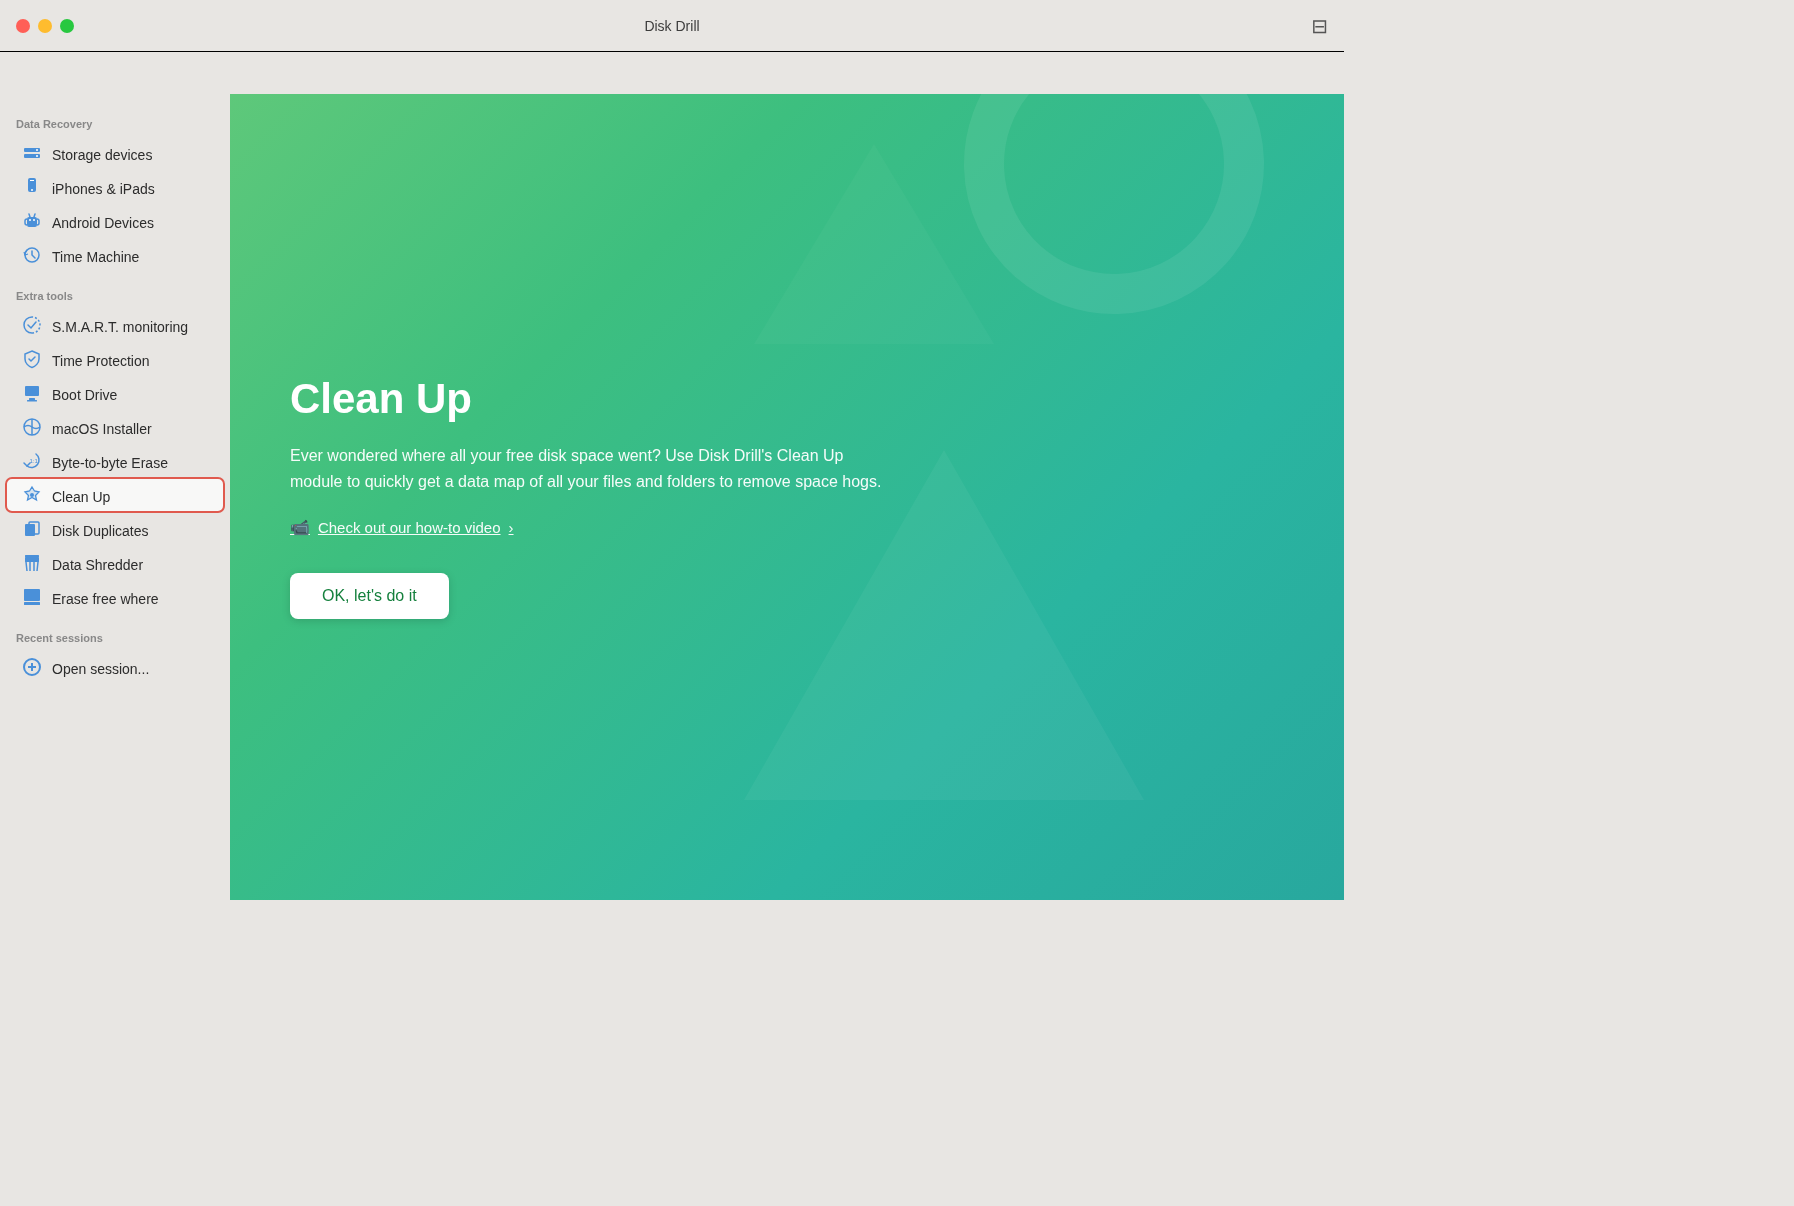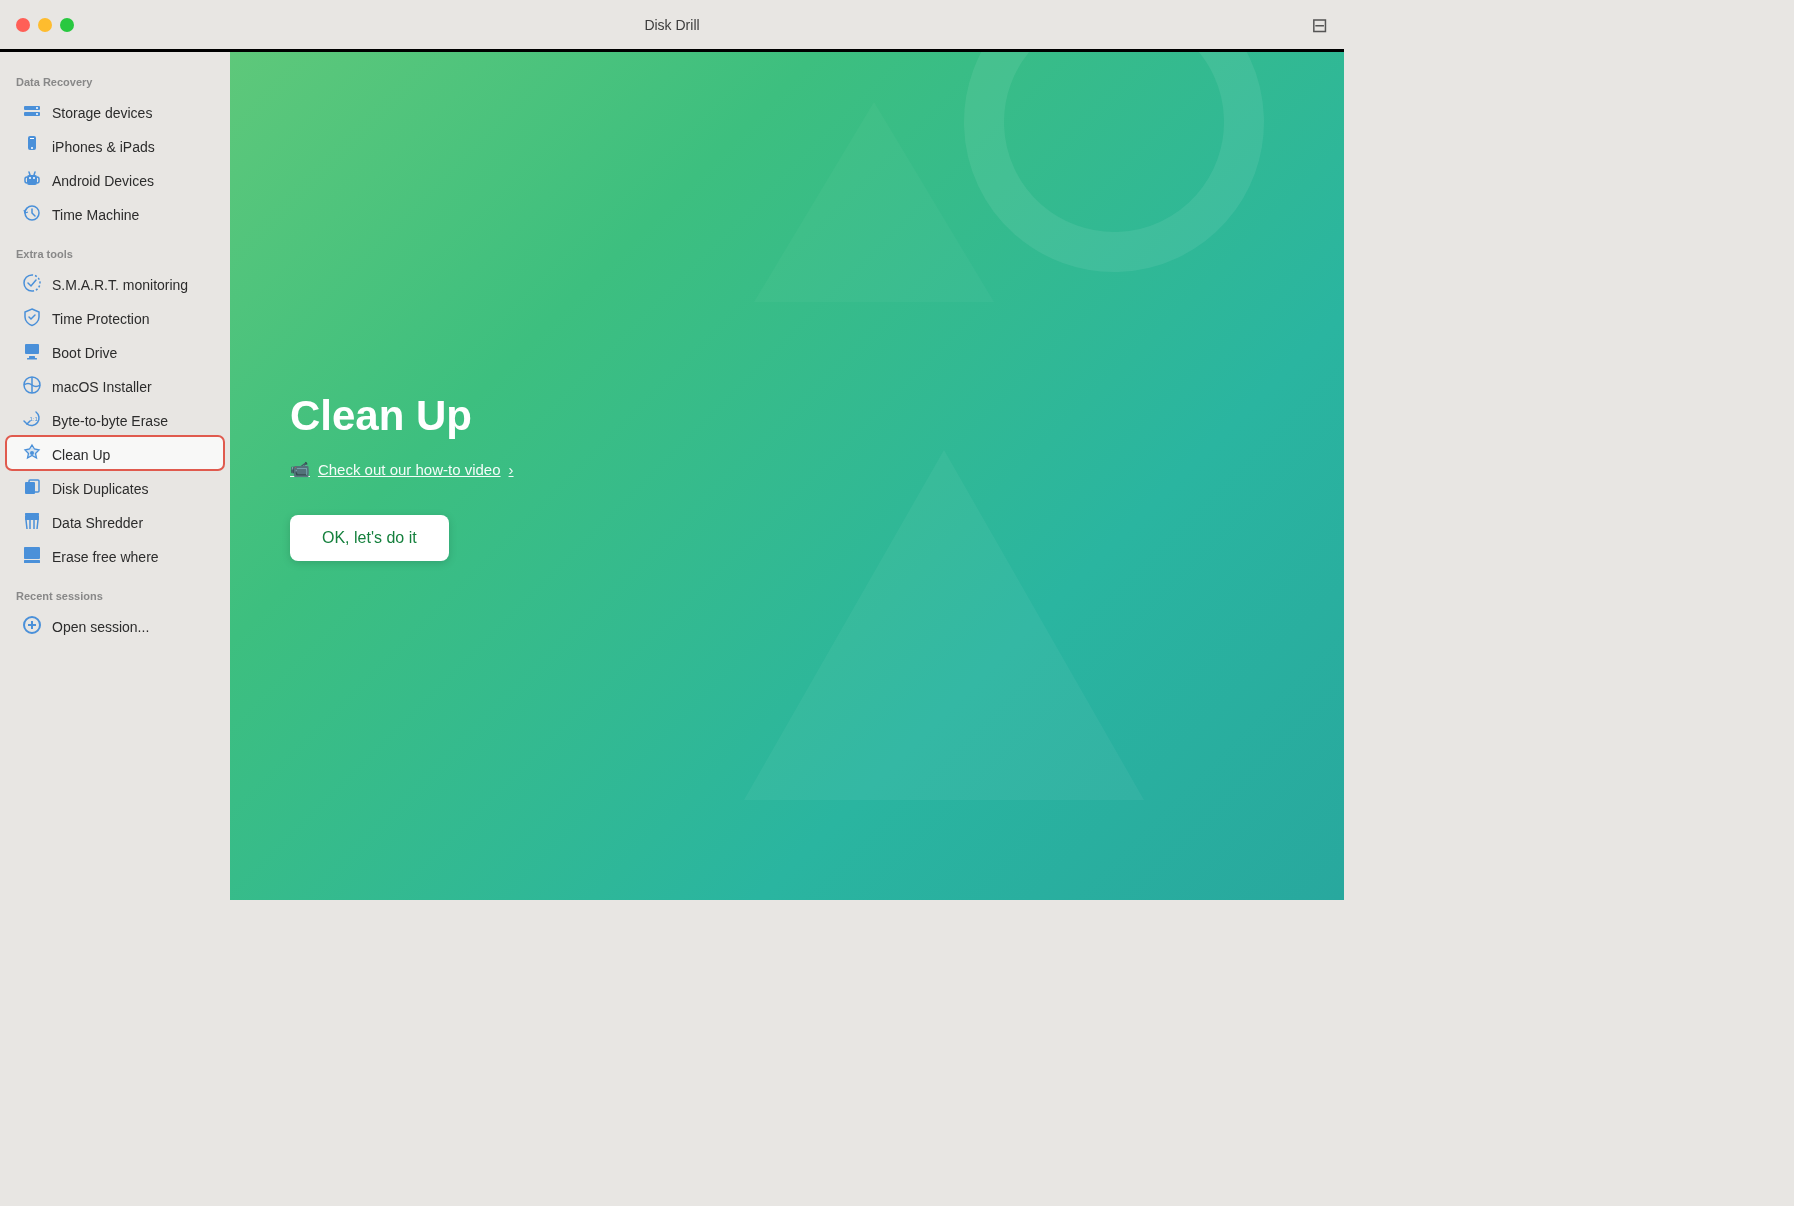--- a/index.html
+++ b/index.html
@@ -15,21 +15,21 @@
 
     
     .titlebar {
       height: 52px;
       background: #e8e6e3;
       display: flex;
       align-items: center;
       justify-content: center;
       position: relative;
       flex-shrink: 0;
-      border-bottom: 3px solid #000000;
+      border-bottom: 1px solid #000000;
     }
     .titlebar-controls {
       position: absolute;
       left: 16px;
       display: flex;
       gap: 8px;
       align-items: center;
     }
     .btn-close { width: 14px; height: 14px; border-radius: 50%; background: #ff5f57; border: none; cursor: pointer; }
     .btn-minimize { width: 14px; height: 14px; border-radius: 50%; background: #febc2e; border: none; cursor: pointer; }
@@ -44,20 +44,21 @@
       right: 16px;
       font-size: 20px;
       color: #555;
     }
 
     
     .main-layout {
       display: flex;
       flex: 1;
       overflow: hidden;
+      margin-top: 42px;
     }
 
     
     .sidebar {
       width: 230px;
       background: #e8e6e3;
       padding: 16px 0;
       overflow-y: auto;
       flex-shrink: 0;
     }
@@ -378,20 +379,21 @@
   </div>
 
   <div class="content">
 
     <div class="bg-shape bg-shape-1"></div>
     <div class="bg-shape bg-shape-2"></div>
     <div class="bg-shape bg-shape-3"></div>
 
     <div class="content-inner">
       <h1 class="content-title">Clean Up</h1>
+      <p class="content-description">Ever wondered where all your free disk space went? Use Disk Drill's Clean Up module to quickly get a data map of all your files and folders to remove space hogs.</p>
       <div class="content-video-link">
         <span class="video-icon">📹</span>
         <span>Check out our how-to video</span>
         <span>›</span>
       </div>
       <button class="content-cta-button">OK, let's do it</button>
     </div>
   </div>
 
 </div>

